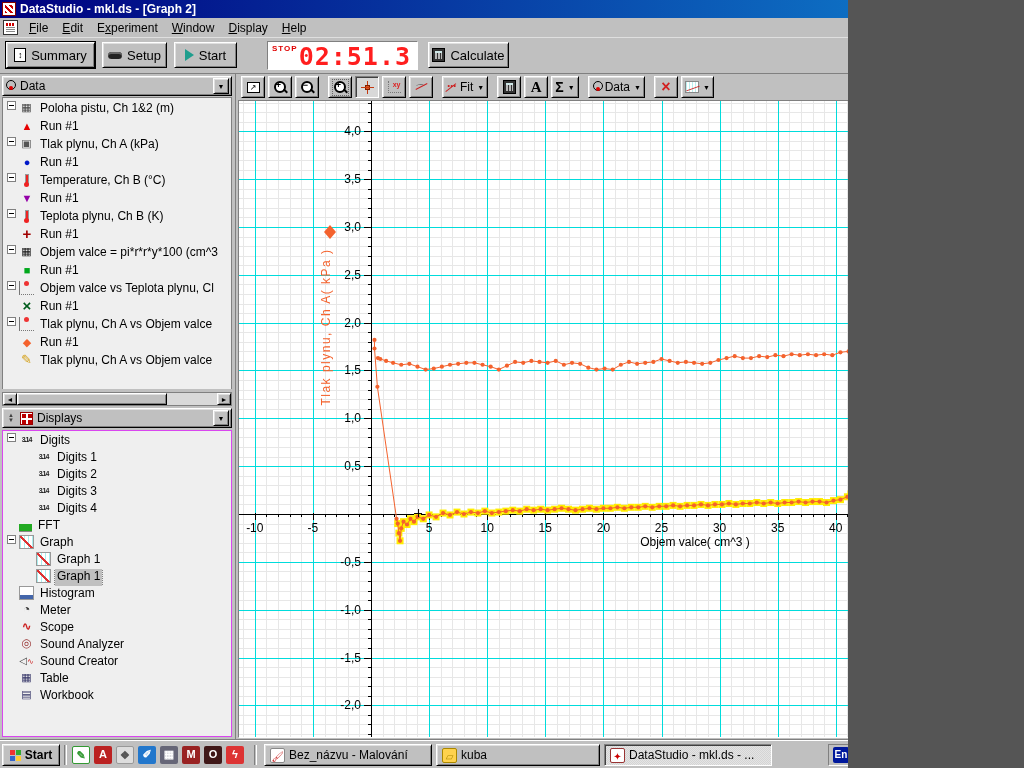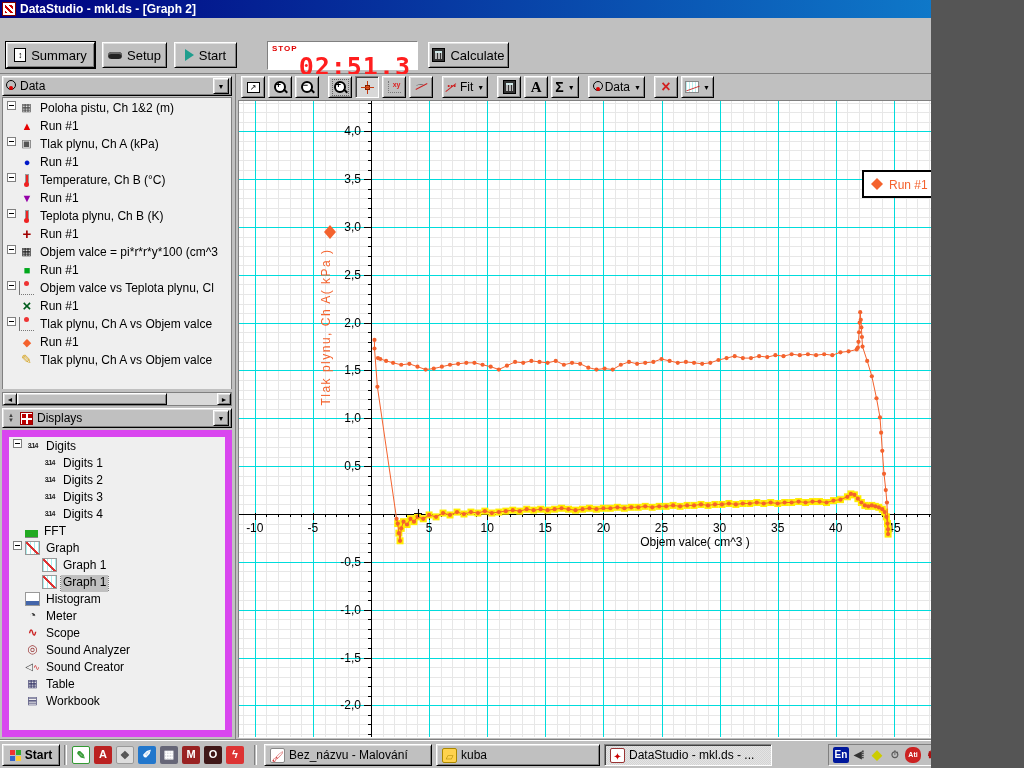--- a/index.html
+++ b/index.html
@@ -1,17 +1,17 @@
 <!DOCTYPE html>
 <html><head>
 <meta charset="utf-8">
 <style>
   html,body{margin:0;padding:0;background:#555;}
   *{box-sizing:border-box;font-family:"Liberation Sans",sans-serif;}
-  #app{position:relative;width:931px;height:768px;background:#c0c0c0;overflow:hidden;font-size:11px;color:#000;}
+  #app{position:relative;width:848px;height:768px;background:#c0c0c0;overflow:hidden;font-size:11px;color:#000;}
   .raised{background:#c0c0c0;border:1px solid;border-color:#fff #000 #000 #fff;box-shadow:inset 1px 1px 0 #dfdfdf, inset -1px -1px 0 #808080;}
   
   #titlebar{position:absolute;left:0;top:0;width:1024px;height:18px;background:linear-gradient(to right,#00007f,#1084d0);display:flex;align-items:center;padding-left:2px;}
   #titlebar .ticon{width:14px;height:14px;margin-right:4px;background:#fff;border:1px solid #7f0000;position:relative;}
   #titlebar .ticon::before{content:"";position:absolute;left:2px;top:2px;width:8px;height:8px;background:repeating-linear-gradient(45deg,#c00 0 2px,#fff 2px 4px);}
   #titlebar .ttext{color:#fff;font-weight:bold;font-size:12px;}
   .winbtns{position:absolute;right:2px;top:2px;display:flex;gap:0;}
   .wbtn{width:16px;height:14px;margin-left:1px;font-size:9px;line-height:12px;text-align:center;position:relative;font-weight:bold;}
   .wbtn.min::before{content:"";position:absolute;left:3px;bottom:3px;width:7px;height:2px;background:#000;}
   .wbtn.restore::before{content:"";position:absolute;left:5px;top:2px;width:7px;height:6px;border:1px solid #000;border-top-width:2px;background:#c0c0c0;}
@@ -33,41 +33,41 @@
   #btn-start{left:174px;width:63px;}
   #btn-calculate{left:428px;width:81px;}
   .ico-summary{width:12px;height:14px;border:1px solid #000;background:#fff;font-size:9px;line-height:13px;text-align:center;}
   .ico-setup{width:14px;height:7px;background:#222;border-radius:4px;box-shadow:inset 0 2px 0 #666;}
   .ico-play{width:0;height:0;border-left:9px solid #1f9e8e;border-top:6px solid transparent;border-bottom:6px solid transparent;}
   .ico-calc{width:13px;height:14px;background:#333;border:1px solid #000;position:relative;}
   .ico-calc::before{content:"";position:absolute;left:2px;top:2px;right:2px;height:3px;background:#cfe8e8;}
   .ico-calc::after{content:"";position:absolute;left:2px;bottom:2px;right:2px;height:6px;background:repeating-linear-gradient(90deg,#bbb 0 2px,#333 2px 3px);}
   #timerbox{position:absolute;left:267px;top:3px;width:151px;height:29px;background:#ffffff;border:1px solid;border-color:#808080 #fff #fff #808080;}
   #timer-status{position:absolute;left:4px;top:2px;color:#e00000;font-size:8px;font-weight:bold;letter-spacing:1px;}
-  #timer-value{position:absolute;right:6px;top:10px;color:#ff1e1e;font-family:"DejaVu Sans Mono",monospace;font-weight:bold;font-size:25px;letter-spacing:1px;margin-left:20px;}
+  #timer-value{position:absolute;right:6px;top:0px;color:#ff1e1e;font-family:"DejaVu Sans Mono",monospace;font-weight:bold;font-size:25px;letter-spacing:1px;margin-left:20px;}
   
   #sidebar{position:absolute;left:0;top:74px;width:236px;height:666px;background:#c0c0c0;border-right:1px solid #808080;}
   .phdr{position:absolute;left:2px;right:3px;height:20px;display:flex;align-items:center;padding:0 2px;font-size:12px;}
   .phdr .ptitle{flex:1;padding-left:4px;}
   .drophdl{width:16px;height:16px;display:flex;align-items:center;justify-content:center;font-size:7px;}
   .i-databalloon{width:11px;height:13px;position:relative;}
   .i-databalloon::before{content:"";position:absolute;left:1px;top:0;width:8px;height:8px;border:1px solid #000;border-radius:50%;}
   .i-databalloon::after{content:"";position:absolute;left:4px;top:6px;width:4px;height:4px;background:#d00;border-radius:50%;}
   .i-dispgrid{width:13px;height:13px;border:1px solid #900;background:
      linear-gradient(#b00 0 0) 1px 1px/4px 4px no-repeat,
      linear-gradient(#b00 0 0) 7px 1px/4px 4px no-repeat,
      linear-gradient(#b00 0 0) 1px 7px/4px 4px no-repeat,
      linear-gradient(#b00 0 0) 7px 7px/4px 4px no-repeat,#fff;}
   .i-splitter{font-size:6px;line-height:5px;text-align:center;color:#404040;width:12px;}
   #data-tree{position:absolute;left:2px;right:3px;top:23px;height:292px;background:#efefef;border:1px solid #808080;border-bottom:none;overflow:hidden;padding-top:3px;}
   #data-hscroll{position:absolute;left:2px;right:3px;top:318px;height:14px;background:#d9d9d9;border:1px solid #808080;display:flex;}
   .sbtn{width:14px;height:12px;font-size:7px;line-height:12px;text-align:center;flex:none;}
   .sthumb{width:150px;height:12px;flex:none;}
   #displays-hdr{top:334px;}
-  #displays-tree{position:absolute;left:2px;right:3px;top:356px;bottom:3px;background:#efefef;border:7px solid #d946ef;overflow:hidden;padding-top:2px;}
+  #displays-tree{position:absolute;left:2px;right:3px;top:356px;bottom:3px;background:#efefef;border:1px solid #d946ef;overflow:hidden;padding-top:2px;}
   .trow{height:18px;display:flex;white-space:nowrap;overflow:hidden;}
   #displays-tree .trow{height:17px;}
   .exp{width:9px;height:9px;flex:none;margin:0 3px 0 4px;border:1px solid #808080;background:#fff;position:relative;}
   .exp::before{content:"";position:absolute;left:1px;top:3px;width:5px;height:1px;background:#000;}
   .noexp{width:9px;flex:none;margin:0 3px 0 4px;}
   .indent{width:17px;flex:none;}
   .tico{width:15px;height:14px;flex:none;margin-right:4px;text-align:center;font-size:11px;line-height:13px;position:relative;}
   .tlabel{font-size:12px;padding:0 2px;}
   .sel{background:#c0c0c0;outline:1px dotted #808080;}
   .rmark{width:14px;flex:none;margin-right:4px;text-align:center;font-size:11px;line-height:14px;}
@@ -151,20 +151,34 @@
   <div id="titlebar">
     <span class="ticon"></span>
     <span class="ttext">DataStudio - mkl.ds - [Graph 2]</span>
     <span class="winbtns">
       <span class="wbtn min raised"></span>
       <span class="wbtn restore raised"></span>
       <span class="wbtn close raised"></span>
     </span>
   </div>
 
+  <div id="menubar">
+    <span class="mdiicon"></span>
+    <span class="mitem"><u>F</u>ile</span>
+    <span class="mitem"><u>E</u>dit</span>
+    <span class="mitem">E<u>x</u>periment</span>
+    <span class="mitem"><u>W</u>indow</span>
+    <span class="mitem"><u>D</u>isplay</span>
+    <span class="mitem"><u>H</u>elp</span>
+    <span class="winbtns">
+      <span class="wbtn min raised"></span>
+      <span class="wbtn restore raised"></span>
+      <span class="wbtn close raised"></span>
+    </span>
+  </div>
 
   <div id="toolbar">
     <div class="tbtn raised" id="btn-summary">
       <span class="ico-summary">↕</span>
       <span>Summary</span>
     </div>
     <div class="tbtn raised" id="btn-setup">
       <span class="ico-setup"></span>
       <span>Setup</span>
     </div>

